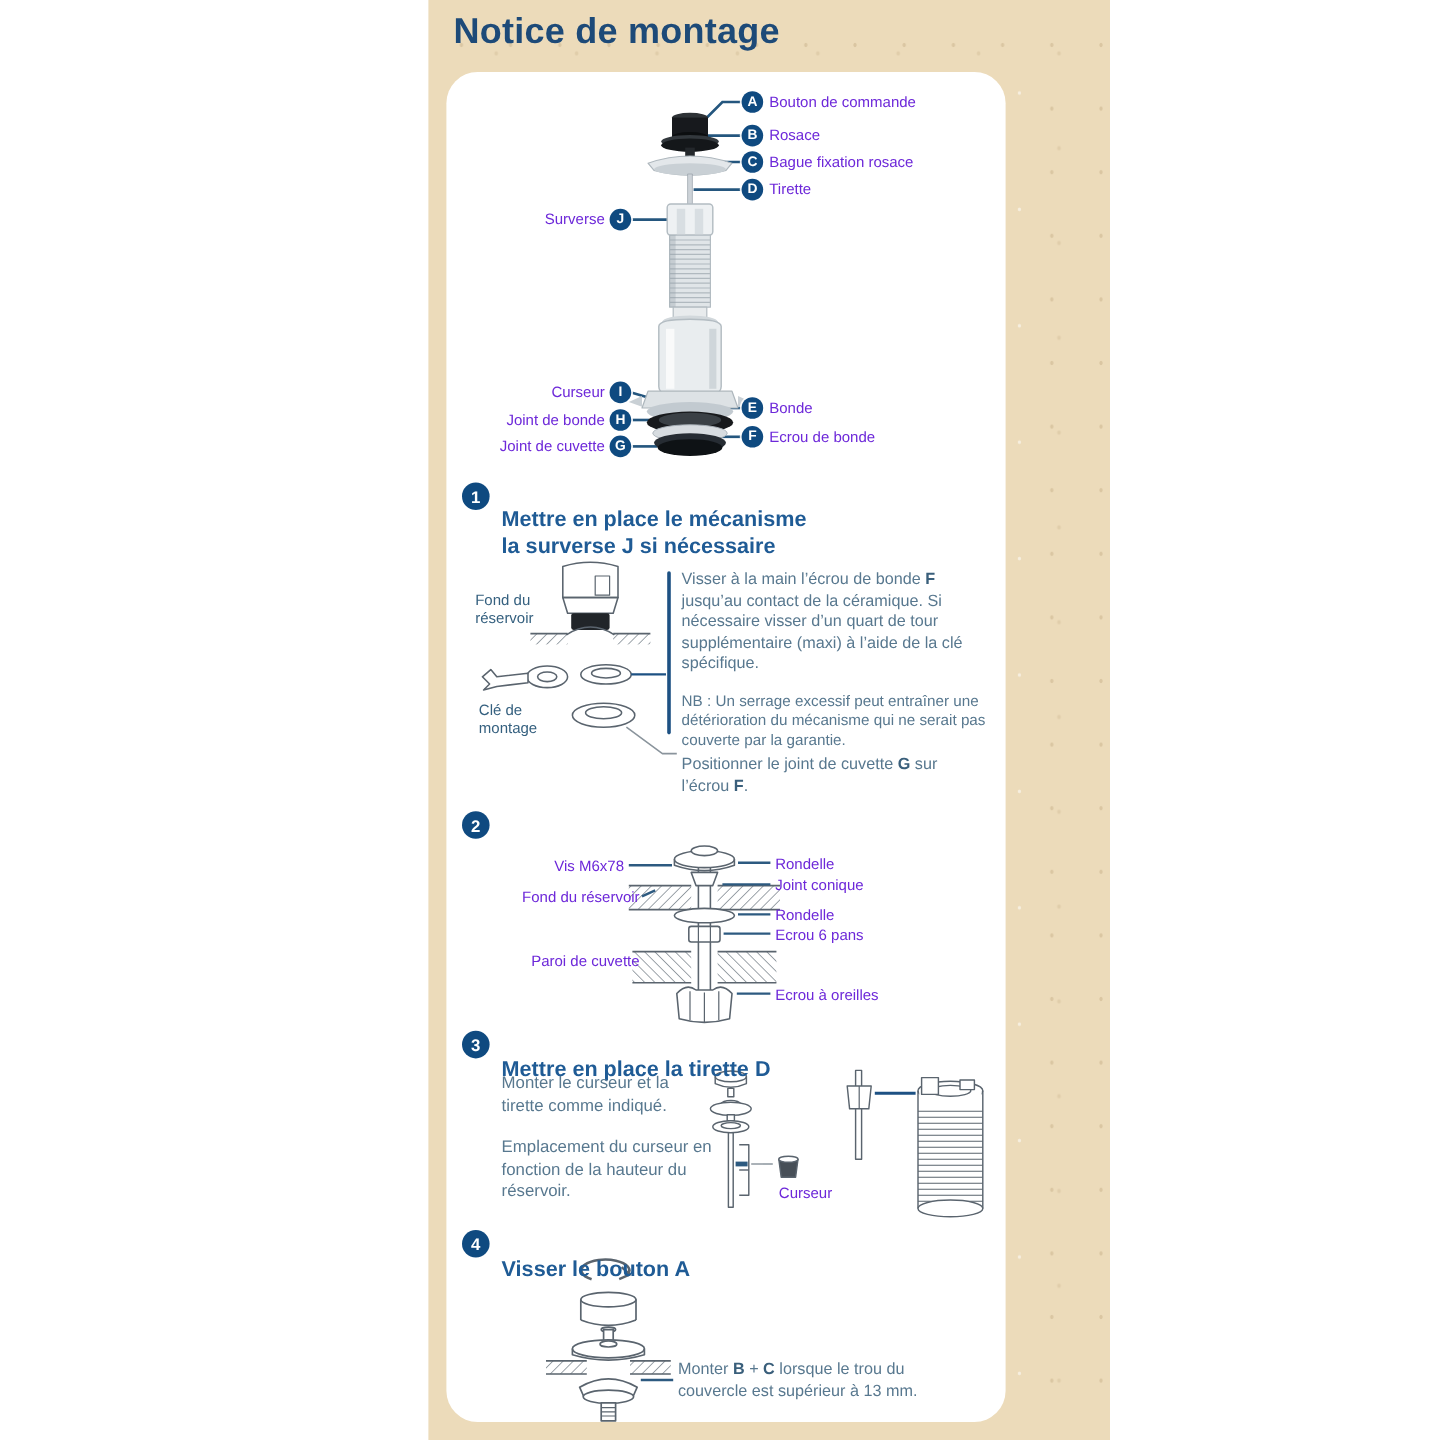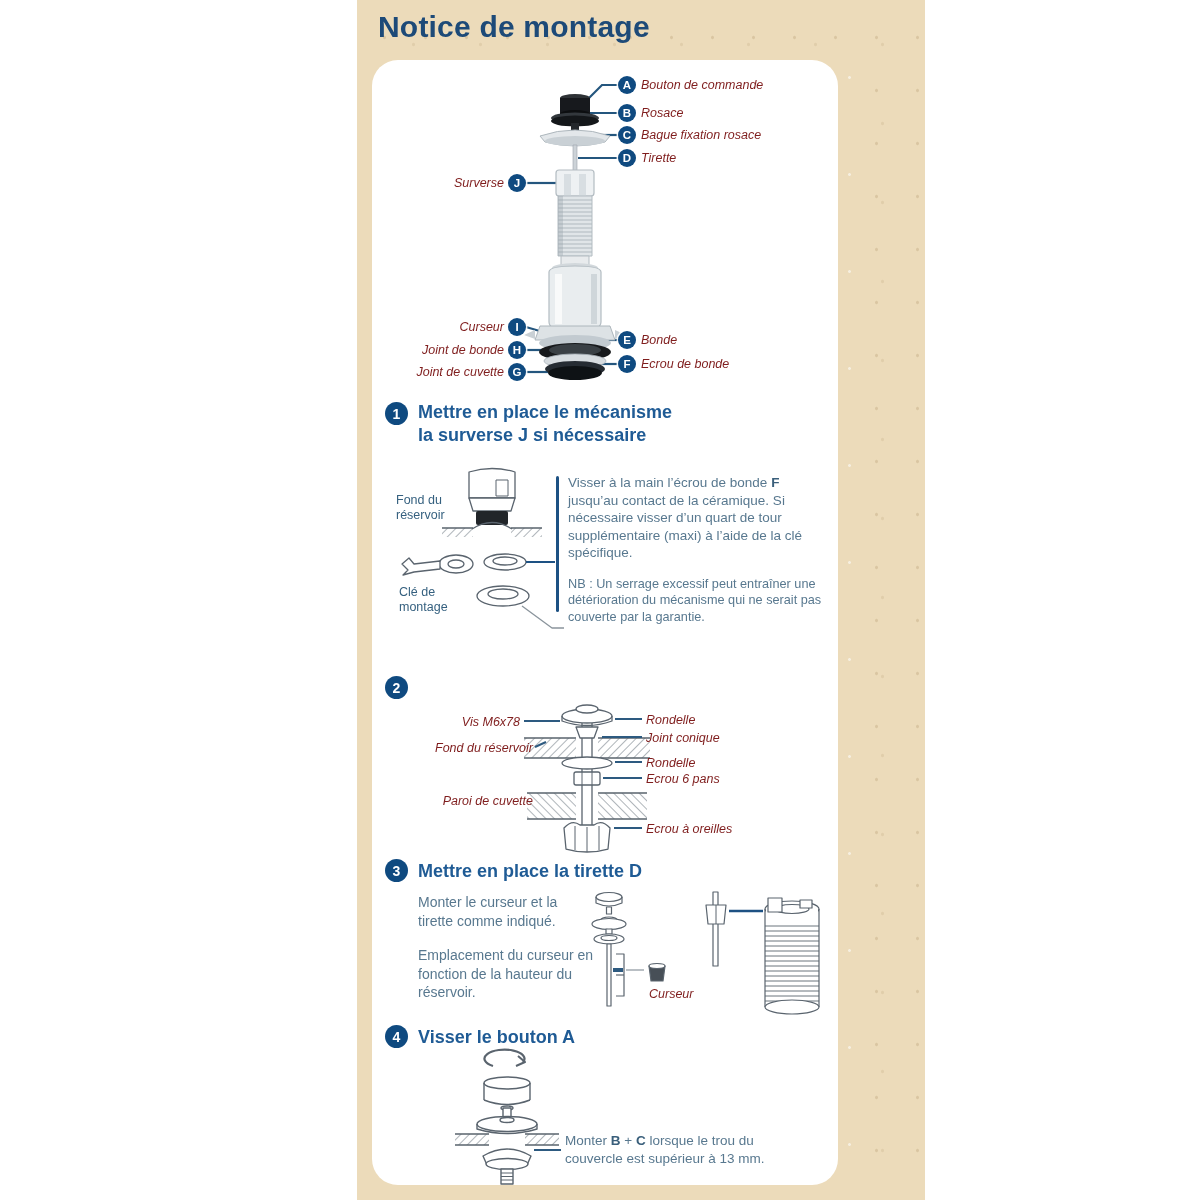--- a/index.html
+++ b/index.html
@@ -28,34 +28,33 @@
   }
   .art { position:absolute; left:0; top:0; width:466px; height:1125px; }
 
   .pbadge {
     position:absolute; width:18px; height:18px; border-radius:50%;
     background:#0f4a80; color:#fff; font-weight:700; font-size:11.5px;
     display:flex; align-items:center; justify-content:center;
     box-shadow:0 0 0 1.5px rgba(255,255,255,.9);
   }
   .plabel {
-    position:absolute; font-size:12.5px; color:#7f1d1d; white-space:nowrap;
+    position:absolute; font-size:12.5px; color:#6d28d9; white-space:nowrap;
     line-height:16px;
-    font-style:italic;
   }
   .plabel.l { text-align:left; }
 
   .step-badge {
     position:absolute; width:23px; height:23px; border-radius:50%;
     background:#0f4a80; color:#fff; font-weight:700; font-size:14px;
     display:flex; align-items:center; justify-content:center;
   }
   .step-title {
     position:absolute; font-weight:700; color:#1f5b95; font-size:18px;
-    line-height:22.5px; white-space:nowrap;
+    line-height:22.5px; white-space:nowrap;margin-top:20px;
   }
   .step-title div { white-space:nowrap; }
   .body-text { position:absolute; color:#58788f; font-size:13.5px; line-height:17.5px; }
   .body-text b, .note b { font-weight:700; color:#3a5f7b; }
   .nb-text { font-size:12.7px; line-height:16.6px; margin-top:14px; }
   .small-label {
     position:absolute; font-size:12.5px; color:#35607f; line-height:14.5px;
     white-space:normal;
   }
 </style>
@@ -261,20 +260,23 @@
       </div>
 
       <div class="small-label" style="left:24px;top:433px;width:66px">Fond du réservoir</div>
       <div class="small-label" style="left:27px;top:525px;width:62px">Clé de montage</div>
 
       <div class="body-text" style="left:196px;top:414px;width:262px">
         <span>Visser à la main l’écrou de bonde </span><b>F</b><span> jusqu’au contact de la céramique. Si nécessaire visser d’un quart de tour supplémentaire (maxi) à l’aide de la clé spécifique.</span>
         <div class="nb-text">NB : Un serrage excessif peut entraîner une détérioration du mécanisme qui ne serait pas couverte par la garantie.</div>
       </div>
 
+      <div class="body-text note" style="left:196px;top:568px;width:252px">
+        <span>Positionner le joint de cuvette  </span><b>G</b><span> sur l’écrou </span><b>F</b><span>.</span>
+      </div>
 
       <div class="step-badge" style="left:13px;top:616px">2</div>
 
       <div class="plabel l" style="right:318px;top:654px">Vis M6x78</div>
       <div class="plabel l" style="right:305px;top:680px">Fond du réservoir</div>
       <div class="plabel l" style="right:305px;top:733px">Paroi de cuvette</div>
 
       <div class="plabel" style="left:274px;top:652px">Rondelle</div>
       <div class="plabel" style="left:274px;top:670px">Joint conique</div>
       <div class="plabel" style="left:274px;top:695px">Rondelle</div>

